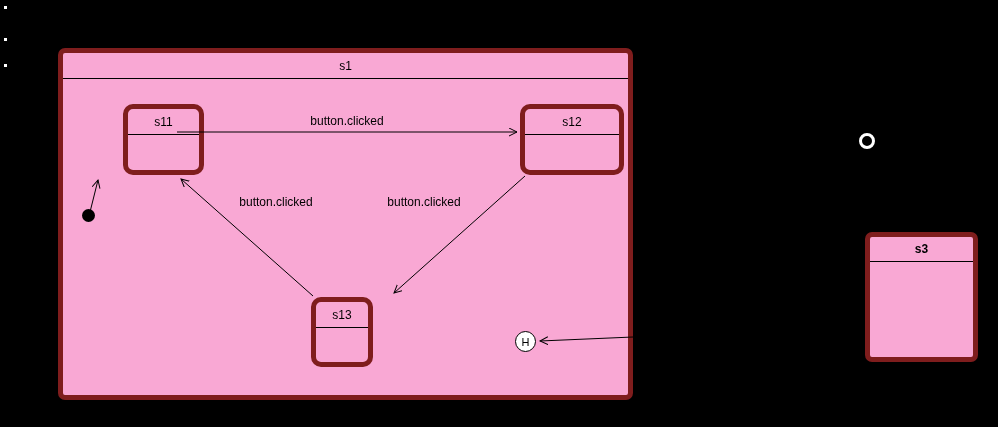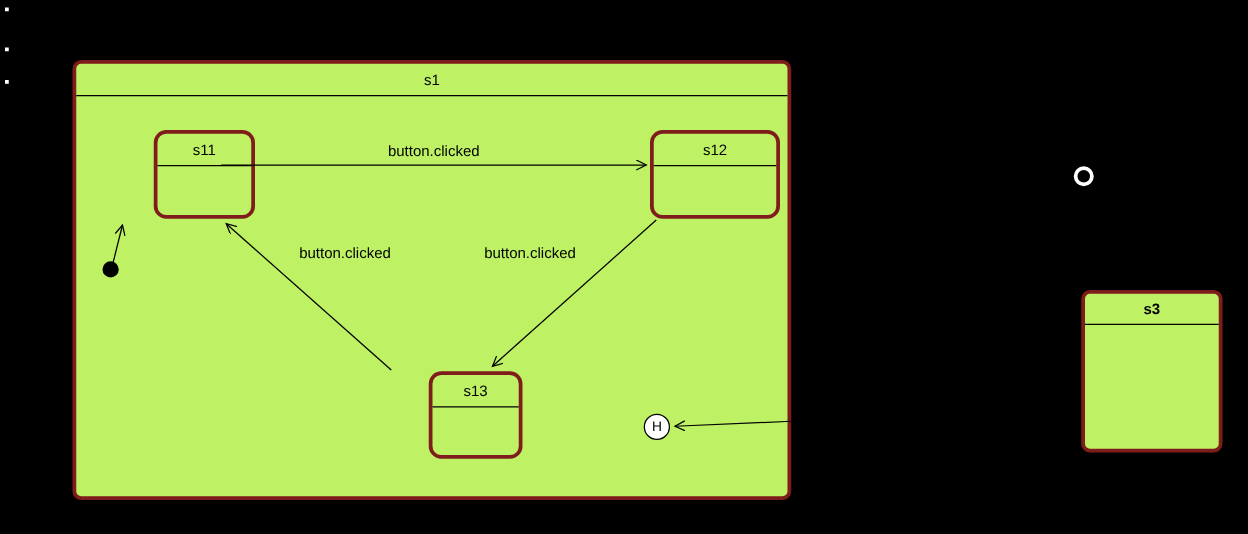--- a/index.html
+++ b/index.html
@@ -5,22 +5,22 @@
   html,body{margin:0;padding:0;background:#000;}
   #canvas{
     position:relative;
     width:998px;height:427px;
     background:#000;
     font-family:"Liberation Sans","DejaVu Sans",sans-serif;
     overflow:hidden;
   }
   .state{
     position:absolute;
-    background:#bef264;
-    border:3px solid #7f1d1d;
+    background:#f9a8d4;
+    border:5px solid #7f1d1d;
     border-radius:10px;
     box-sizing:border-box;
   }
   .state .title{
     height:25px;
     border-bottom:1px solid #000;
     display:flex;
     align-items:center;
     justify-content:center;
     font-size:12px;
@@ -91,21 +91,21 @@
   </div>
 
   <div class="state" style="left:95px;top:104px;width:81px;height:71px;margin-left:28px;">
     <div class="title">s11</div>
   </div>
 
   <div class="state" style="left:520px;top:104px;width:104px;height:71px;">
     <div class="title">s12</div>
   </div>
 
-  <div class="state" style="left:311px;top:297px;width:75px;height:70px;margin-left:32px;">
+  <div class="state" style="left:311px;top:297px;width:62px;height:70px;">
     <div class="title">s13</div>
   </div>
 
   <div class="initial-dot" style="left:82px;top:209px;"></div>
 
   <div class="history-circle" style="left:515px;top:331px;">
     <span>H</span>
   </div>
 
   <svg class="edges">

